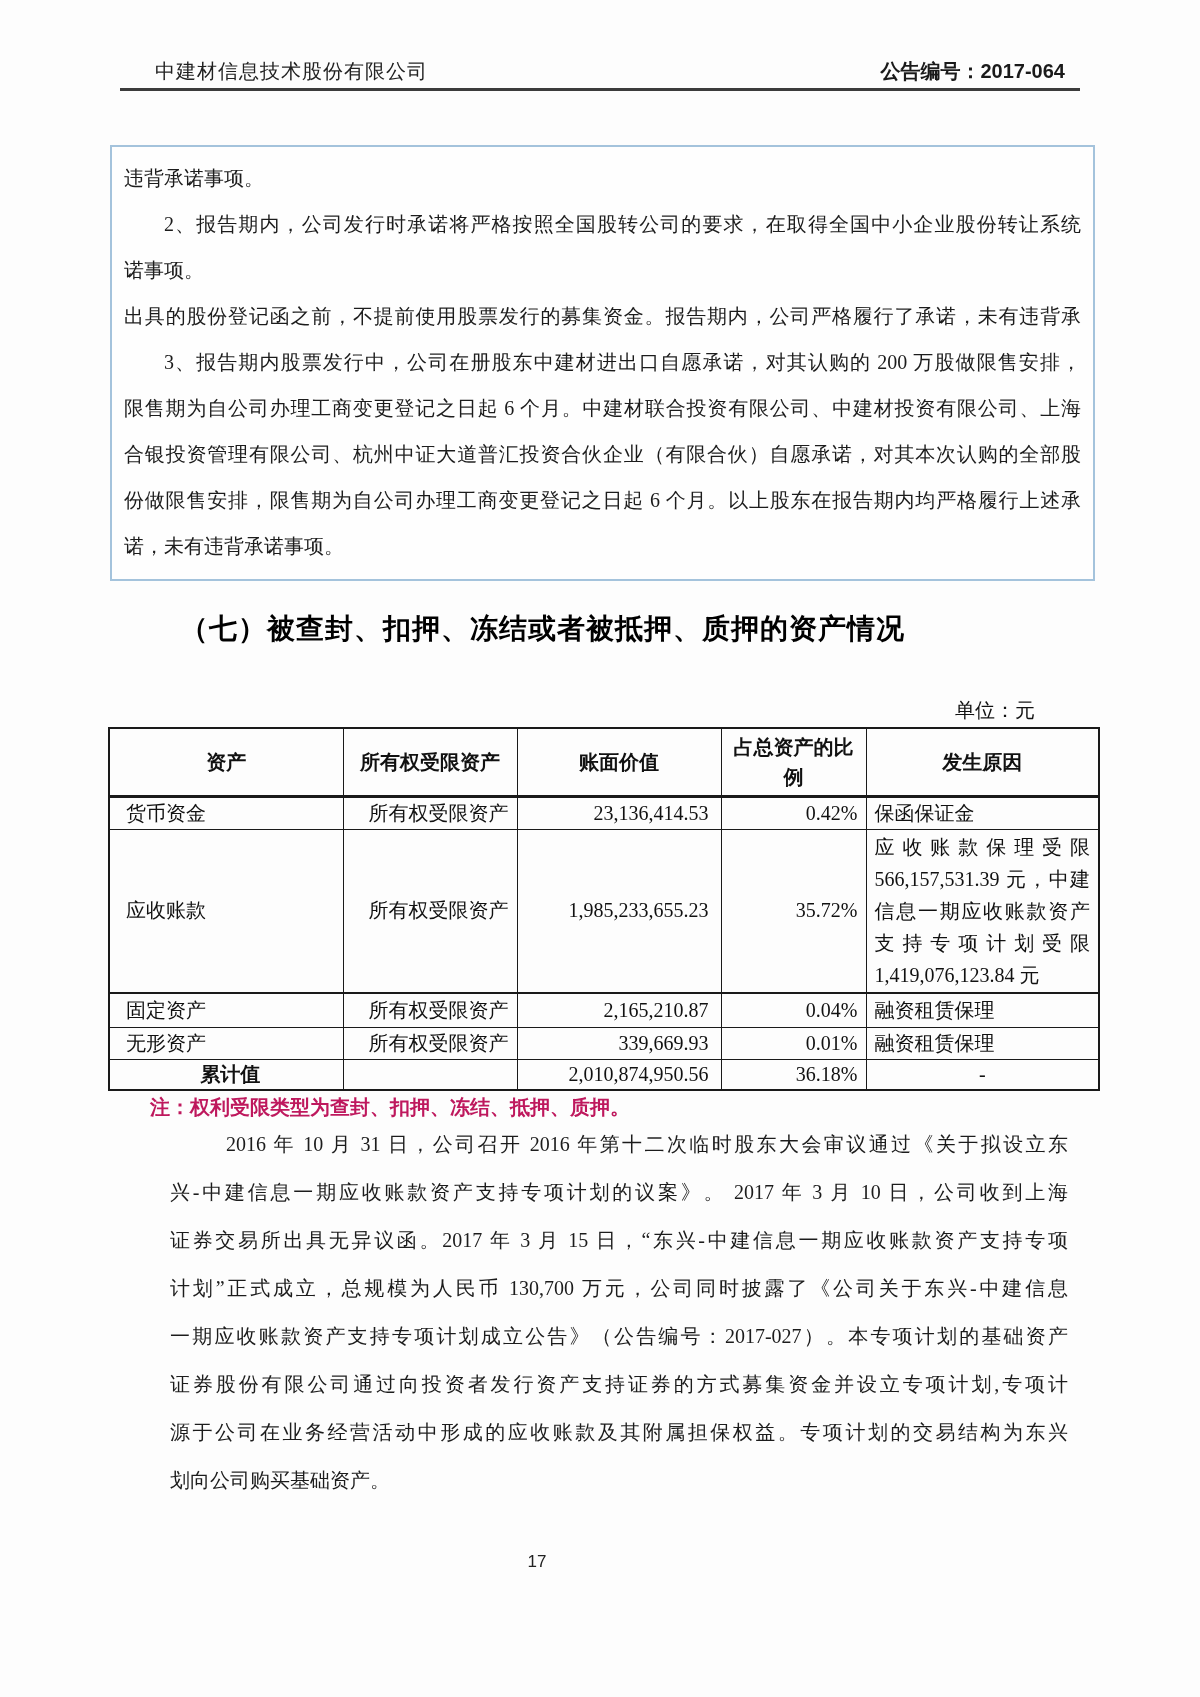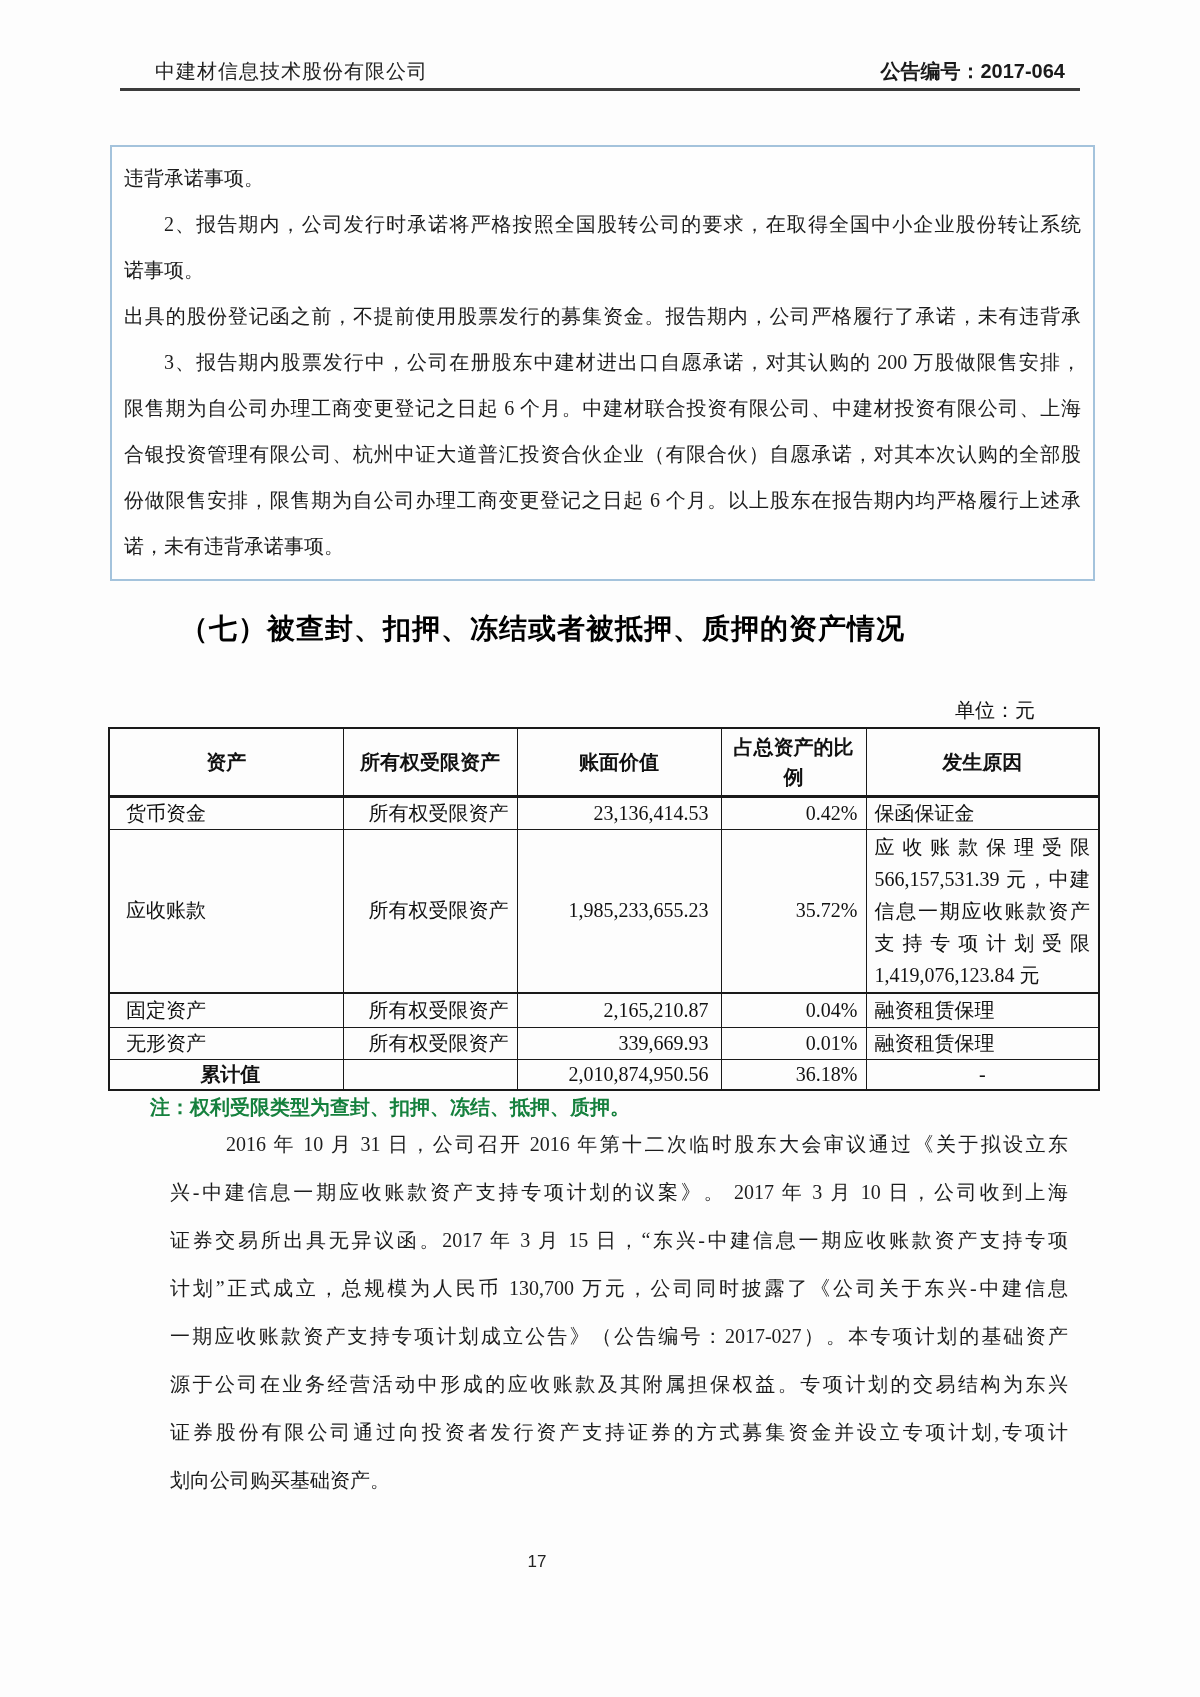--- a/index.html
+++ b/index.html
@@ -44,21 +44,21 @@
   td.c-asset{text-align:left;padding-left:16px;}
   td.c-type{text-align:right;}
   td.c-value{text-align:right;padding-right:12px;}
   td.c-ratio{text-align:right;padding-right:8px;}
   td.c-reason{text-align:left;}
   td.center{text-align:center;font-weight:bold;}
   td.dash{text-align:center;}
   .rlines div{line-height:32px;font-size:20px;}
   .rlines .jl{text-align:justify;text-align-last:justify;}
   
-  .note{top:1093px;left:150px;font-size:20px;font-weight:bold;color:#15803d;line-height:28px;}
+  .note{top:1093px;left:150px;font-size:20px;font-weight:bold;color:#be185d;line-height:28px;}
   
   .para{top:1120px;left:170px;width:898px;}
   .para .pl{font-size:20px;line-height:48px;white-space:nowrap;}
   .para .first{text-indent:56px;}
   
   .pageno{top:1552px;left:0;width:1074px;text-align:center;
     font-family:"Liberation Sans","DejaVu Sans",sans-serif;font-size:17px;color:#222;}
 </style>
 </head>
 <body>
@@ -150,18 +150,18 @@
 </div>
 
 <div class="abs note">注：权利受限类型为查封、扣押、冻结、抵押、质押。</div>
 
 <div class="abs para">
   <div class="pl jfull first">2016 年 10 月 31 日，公司召开 2016 年第十二次临时股东大会审议通过《关于拟设立东</div>
   <div class="pl jfull">兴-中建信息一期应收账款资产支持专项计划的议案》。 2017 年 3 月 10 日，公司收到上海</div>
   <div class="pl jfull">证券交易所出具无异议函。2017 年 3 月 15 日，“东兴-中建信息一期应收账款资产支持专项</div>
   <div class="pl jfull">计划”正式成立，总规模为人民币 130,700 万元，公司同时披露了《公司关于东兴-中建信息</div>
   <div class="pl jfull">一期应收账款资产支持专项计划成立公告》（公告编号：2017-027）。本专项计划的基础资产</div>
+  <div class="pl jfull">证券股份有限公司通过向投资者发行资产支持证券的方式募集资金并设立专项计划,专项计</div>
   <div class="pl jfull">源于公司在业务经营活动中形成的应收账款及其附属担保权益。专项计划的交易结构为东兴</div>
-  <div class="pl jfull">证券股份有限公司通过向投资者发行资产支持证券的方式募集资金并设立专项计划,专项计</div>
   <div class="pl">划向公司购买基础资产。</div>
 </div>
 
 <div class="abs pageno">17</div>
 
 </body></html>

